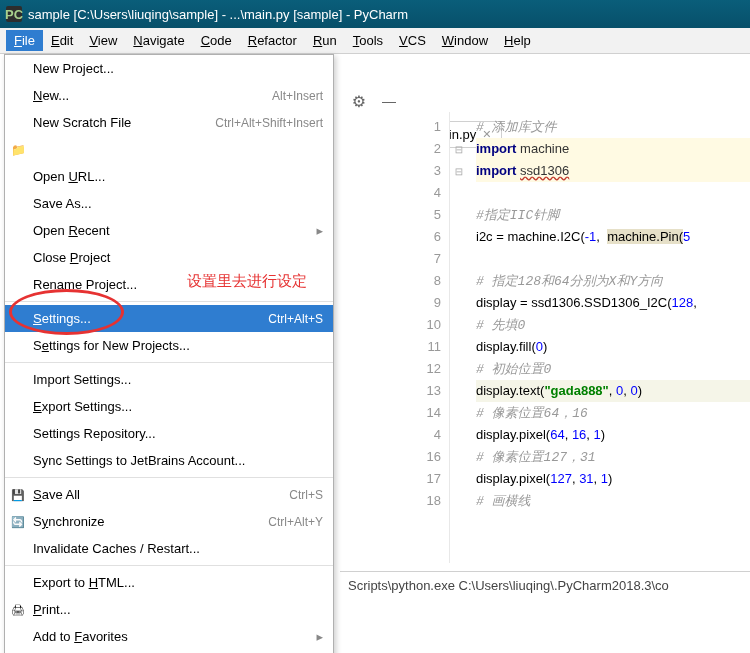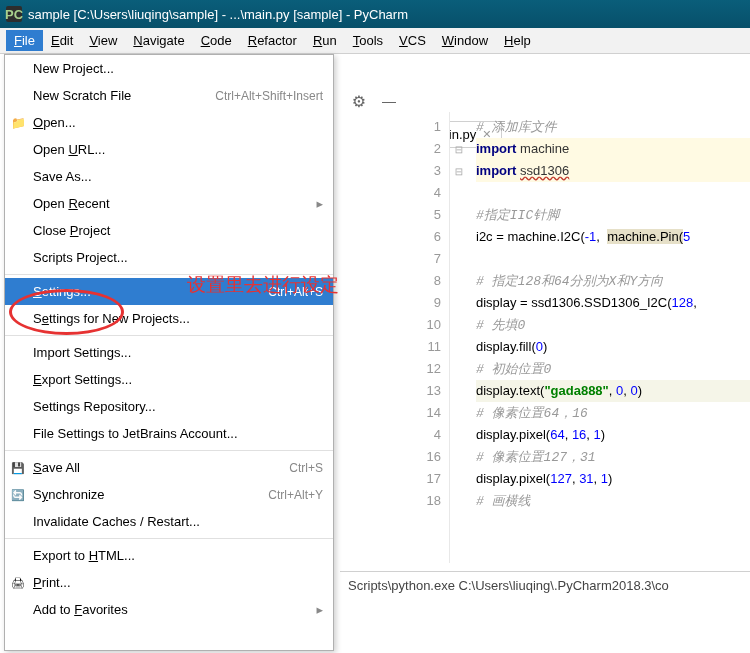--- a/index.html
+++ b/index.html
@@ -21,21 +21,21 @@
 .dd-shortcut { color:#888; font-size:12px; }
 .dd-item.hl .dd-shortcut { color:#fff; }
 .dd-icon { position:absolute; left:6px; width:16px; height:16px; }
 .dd-arrow { color:#888; }
 .folder-icon::before { content:"📁"; font-size:12px; }
 .save-icon::before { content:"💾"; font-size:11px; }
 .sync-icon::before { content:"🔄"; font-size:11px; }
 .print-icon::before { content:"🖨"; font-size:11px; }
 
 .red-circle { position:absolute; left:9px; top:289px; width:115px; height:46px; border:3px solid #e63232; border-radius:50%; z-index:101; pointer-events:none; }
-.red-text { position:absolute; left:187px; top:272px; color:#e63232; font-size:19px; font-family:Liberation Sans, sans-serif; z-index:101; }
+.red-text { position:absolute; left:187px; top:272px; color:#e63232; font-size:15px; font-family:Liberation Sans, sans-serif; z-index:101; }
 
 .toolbar { position:absolute; left:340px; top:84px; height:34px; display:flex; align-items:center; gap:8px; padding:0 8px; z-index:1; }
 .tool-btn { width:22px; height:22px; display:flex; align-items:center; justify-content:center; color:#666; cursor:pointer; }
 .gear::before { content:"⚙"; font-size:16px; }
 .minus::before { content:"—"; font-size:14px; }
 
 .tab-bar { position:absolute; left:400px; top:84px; right:0; height:28px; display:flex; align-items:flex-end; border-bottom:1px solid #d0d0d0;margin-top:36px; }
 .tab { height:26px; padding:0 10px; border:1px solid #d0d0d0; border-bottom:none; background:#fff; display:flex; align-items:center; gap:6px; border-radius:3px 3px 0 0; }
 .tab-icon::before { content:"🐍"; font-size:11px; }
 .tab-close { color:#999; font-size:11px; cursor:pointer; }
@@ -80,63 +80,66 @@
     <div class="menu-item"><u>V</u>CS</div>
     <div class="menu-item"><u>W</u>indow</div>
     <div class="menu-item"><u>H</u>elp</div>
   </div>
 
 <div class="dropdown" id="dropdown">
     <div class="dd-item">
       <span class="dd-label">New Project...</span>
     </div>
     <div class="dd-item">
+      <span class="dd-label"><u>N</u>ew...</span>
+      <span class="dd-shortcut">Alt+Insert</span>
+    </div>
+    <div class="dd-item">
       <span class="dd-label">New Scratch File</span>
       <span class="dd-shortcut">Ctrl+Alt+Shift+Insert</span>
     </div>
     <div class="dd-item">
       <span class="dd-icon folder-icon"></span>
-      <span class="dd-label"><u>O</u>pen...</span>
     </div>
     <div class="dd-item">
       <span class="dd-label">Open <u>U</u>RL...</span>
     </div>
     <div class="dd-item">
       <span class="dd-label">Save As...</span>
     </div>
     <div class="dd-item">
       <span class="dd-label">Open <u>R</u>ecent</span>
       <span class="dd-arrow">▸</span>
     </div>
     <div class="dd-item">
       <span class="dd-label">Close <u>P</u>roject</span>
     </div>
     <div class="dd-item">
-      <span class="dd-label">Scripts Project...</span>
+      <span class="dd-label">Rename Project...</span>
     </div>
     <div class="dd-sep"></div>
     <div class="dd-item hl">
       <span class="dd-label"><u>S</u>ettings...</span>
       <span class="dd-shortcut">Ctrl+Alt+S</span>
     </div>
     <div class="dd-item">
       <span class="dd-label">S<u>e</u>ttings for New Projects...</span>
     </div>
     <div class="dd-sep"></div>
     <div class="dd-item">
       <span class="dd-label">Import Settings...</span>
     </div>
     <div class="dd-item">
       <span class="dd-label"><u>E</u>xport Settings...</span>
     </div>
     <div class="dd-item">
       <span class="dd-label">Settings Repository...</span>
     </div>
     <div class="dd-item">
-      <span class="dd-label">File Settings to JetBrains Account...</span>
+      <span class="dd-label">Sync Settings to JetBrains Account...</span>
     </div>
     <div class="dd-sep"></div>
     <div class="dd-item">
       <span class="dd-icon save-icon"></span>
       <span class="dd-label"><u>S</u>ave All</span>
       <span class="dd-shortcut">Ctrl+S</span>
     </div>
     <div class="dd-item">
       <span class="dd-icon sync-icon"></span>
       <span class="dd-label">S<u>y</u>nchronize</span>

